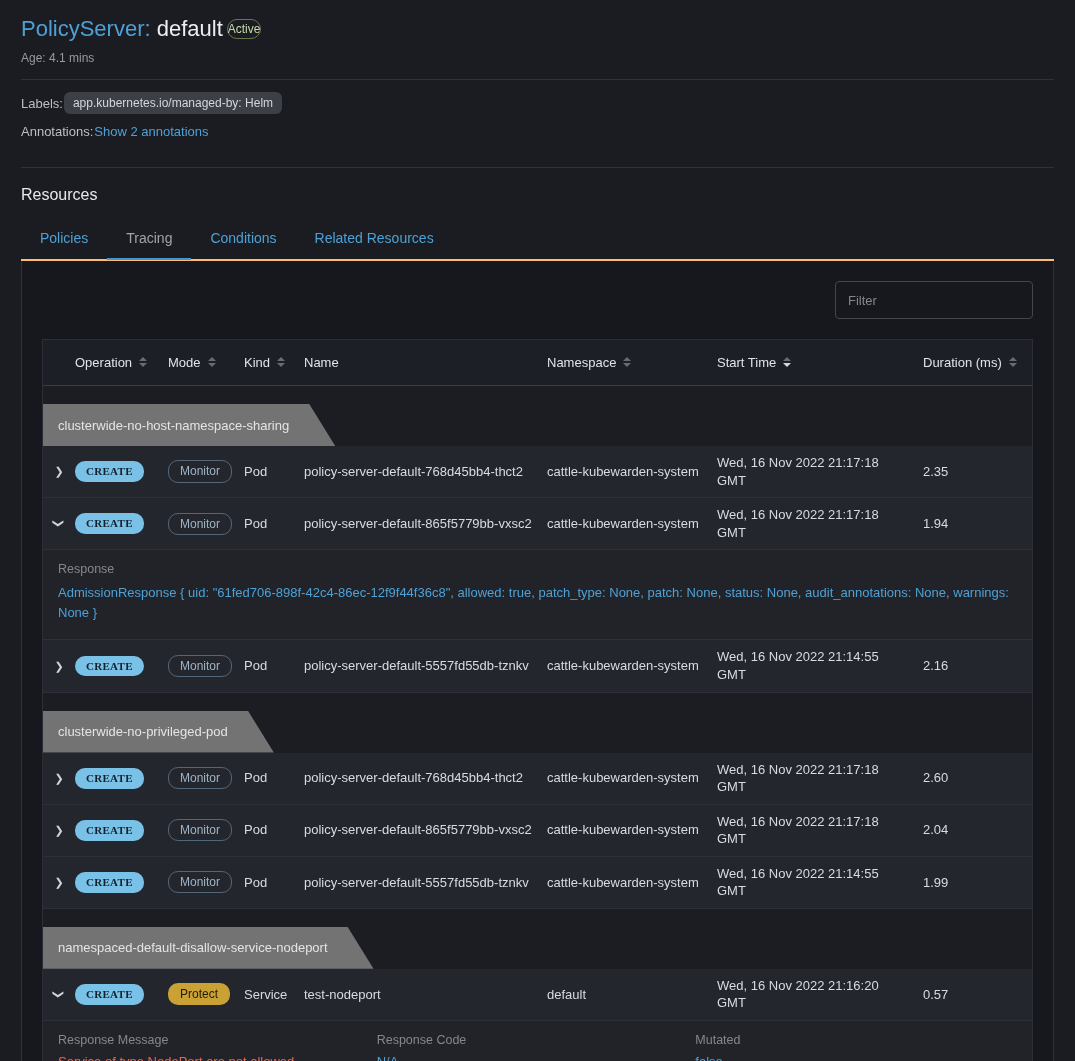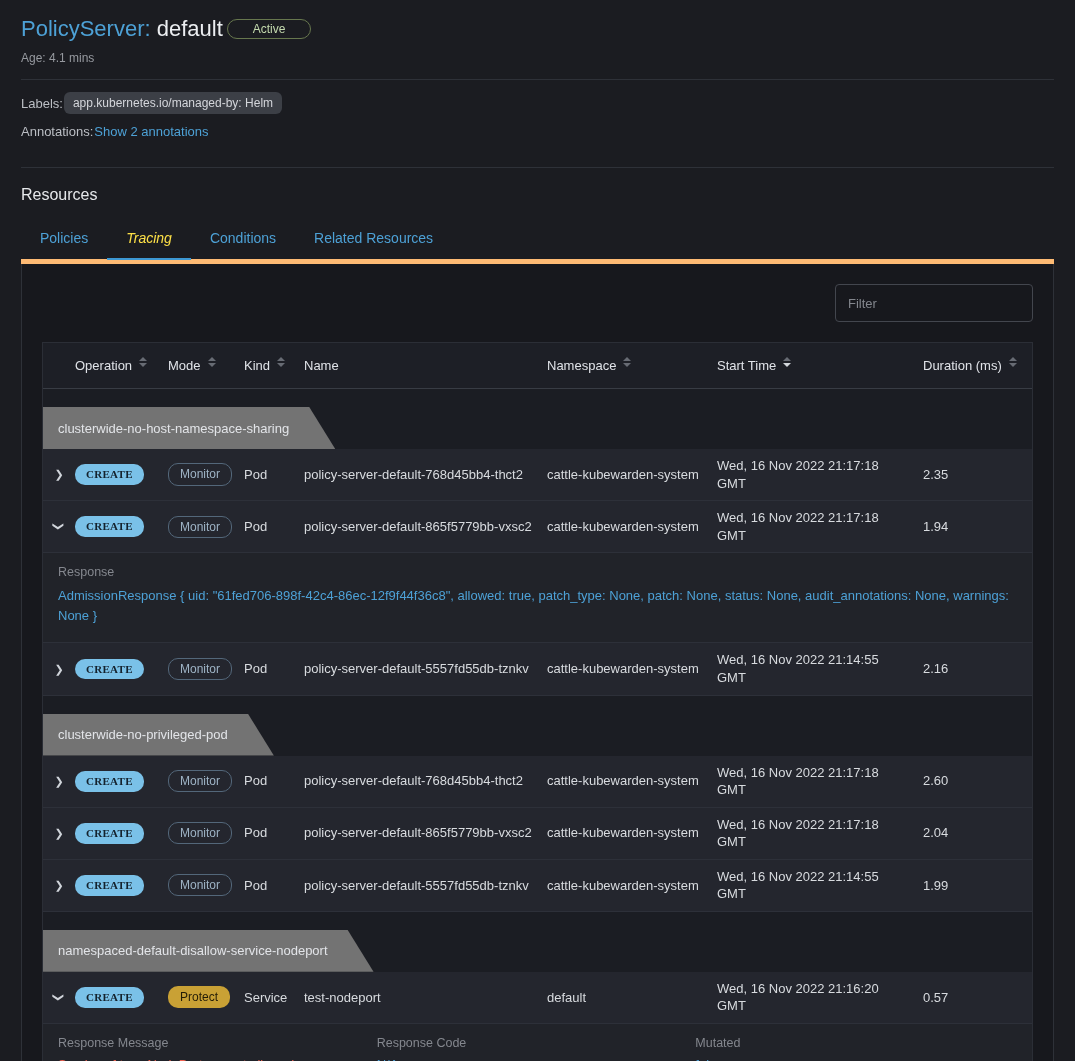--- a/index.html
+++ b/index.html
@@ -13,21 +13,21 @@
   .page { padding:16px 21px 18px; }
 
   
   .header { display:flex; justify-content:space-between; align-items:flex-start; }
   .title-row { display:flex; align-items:center; }
   .title { font-size:22px; font-weight:400; margin:0; }
   .rtype { color:#4da1d6; }
   .rname { color:#eceef1; }
   .badge-active {
     font-size:12px; color:#c3d9ad; border:1px solid #67774e;
-    border-radius:11px; padding:2px 25px; margin-left:4px;
+    border-radius:11px; padding:2px 0; margin-left:4px;
   }
   .age { font-size:12px; color:#96999f; margin-top:9px; }
   .actions { display:flex; align-items:center; margin-top:6px; }
   .btn {
     height:37px; font-size:14px; padding:0 20px; border:none; color:#fff;
     cursor:pointer; font-family:inherit;
   }
   .btn-detail { background:#3d98d3; border-radius:3px 0 0 3px; }
   .btn-config { background:#54575e; border-radius:0 3px 3px 0; }
   .btn-kebab {
@@ -38,42 +38,42 @@
   .divider { border:none; border-top:1px solid #2e3138; margin:14px 0 0; }
 
   
   .meta-block { padding:12px 0 4px; }
   .meta-row { display:flex; align-items:center; gap:1px; margin:0 0 10px; color:#bcbfc5; }
   .label-tag { background:#3c3f46; color:#d4d6db; font-size:12px; padding:4px 9px; border-radius:6px; }
   .link { color:#4da1d6; cursor:pointer; text-decoration:none; }
 
   
   .section-title { font-size:16px; font-weight:400; color:#e6e8eb; margin:18px 0 16px; }
-  .tabs { display:flex; border-bottom:5px solid #fdba74; }
+  .tabs { display:flex; border-bottom:2px solid #fdba74; }
   .tab { font-size:14px; color:#4da1d6; padding:10px 19px 12px; cursor:pointer; }
-  .tab.active { color:#fde047; border-bottom:2px solid #3d98d3; margin-bottom:-1px;font-style:italic; }
+  .tab.active { color:#a3a3a3; border-bottom:2px solid #3d98d3; margin-bottom:-1px; }
 
   
   .panel { border:1px solid #2e3138; border-top:none; background:#17181d; padding:20px; }
   .filter-row { display:flex; justify-content:flex-end; margin-bottom:20px; }
   .filter-input {
     width:198px; height:38px; background:transparent; border:1px solid #43464e;
     border-radius:4px; color:#cfd2d7; font-size:13px; padding:0 12px; font-family:inherit;
   }
   .filter-input::placeholder { color:#83868d; }
 
   
   .table { border:1px solid #2b2e36; }
   .grid { display:grid; grid-template-columns:32px 93px 76px 60px 243px 170px 206px 1fr; align-items:center; }
   .cell { padding:8px 12px 8px 0; line-height:1.35; color:#d8dbdf; }
   .badge-cell { padding-right:4px; }
   .time-cell { padding-right:26px; }
 
   .thead { background:#1d1f26; border-bottom:1px solid #383c44; min-height:46px; }
-  .th { display:flex; gap:7px; font-size:13px; color:#e0e3e8; cursor:pointer; }
+  .th { display:flex; align-items:center; gap:7px; font-size:13px; color:#e0e3e8; cursor:pointer; }
   .sort { display:inline-flex; flex-direction:column; gap:2px; }
   .sort i { display:block; width:0; height:0; border-left:4px solid transparent; border-right:4px solid transparent; }
   .sort .up { border-bottom:4px solid #676b73; }
   .sort .dn { border-top:4px solid #676b73; }
   .sort .dn.on { border-top-color:#d3d7dc; }
 
   .group-band { background:#1b1d23; height:60px; display:flex; align-items:flex-end; }
   .group-tab {
     background:#737373; height:42px; display:inline-flex; align-items:center;
     padding:0 46px 0 15px; font-size:13px; color:#e2e4e8;

